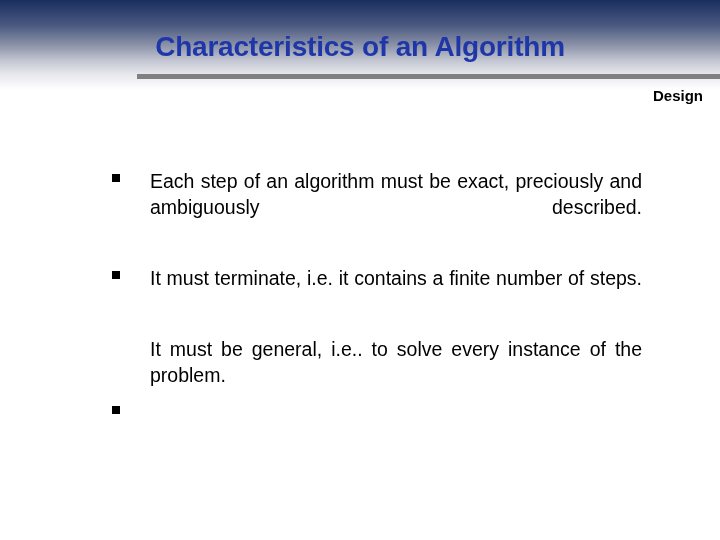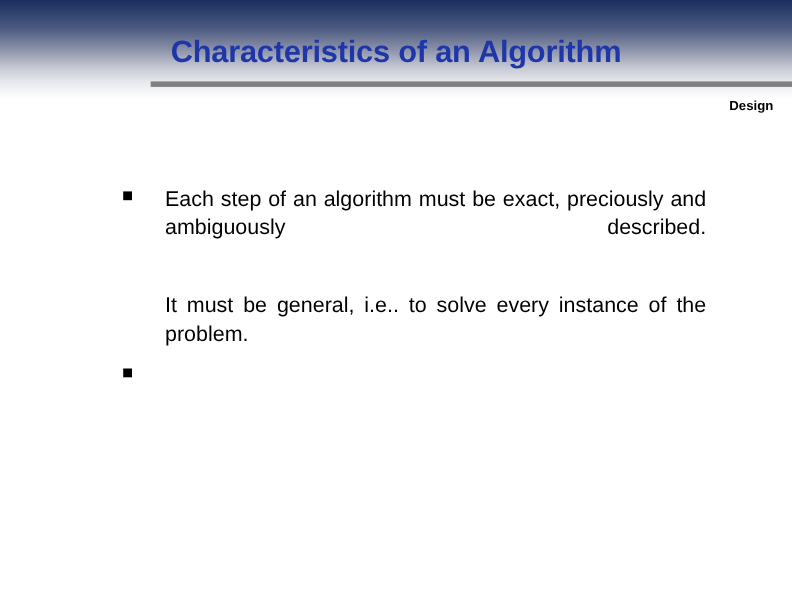--- a/index.html
+++ b/index.html
@@ -59,21 +59,21 @@
     top: 74px;
     width: 583px;
     height: 5px;
     background: #808080;
   }
 
   .header-subtitle {
     position: absolute;
     right: 17px;
     top: 87px;
-    font-size: 12px;
+    font-size: 15px;
     font-weight: bold;
     color: #000000;
     line-height: 18px;
   }
 
   
   .content {
     position: absolute;
     left: 112px;
     top: 168px;
@@ -161,20 +161,24 @@
 
   <div class="header-subtitle">Design</div>
 
   <div class="content">
 
     <div class="bullet-row">
       <span class="bullet-marker"><span class="sq"></span></span>
       <span class="bullet-text">Each step of an algorithm must be exact, preciously and ambiguously described.</span>
     </div>
 
+    <div class="bullet-row">
+      <span class="bullet-marker"><span class="sq"></span></span>
+      <span class="bullet-text">It must terminate, i.e. it contains a finite number of steps.</span>
+    </div>
 
 
     <div class="bullet-row">
       <span class="bullet-marker"><span class="sq"></span></span>
       <span class="bullet-text">It must be general, i.e.. to solve every instance of the  problem.</span>
     </div>
 
   </div>
 
 

